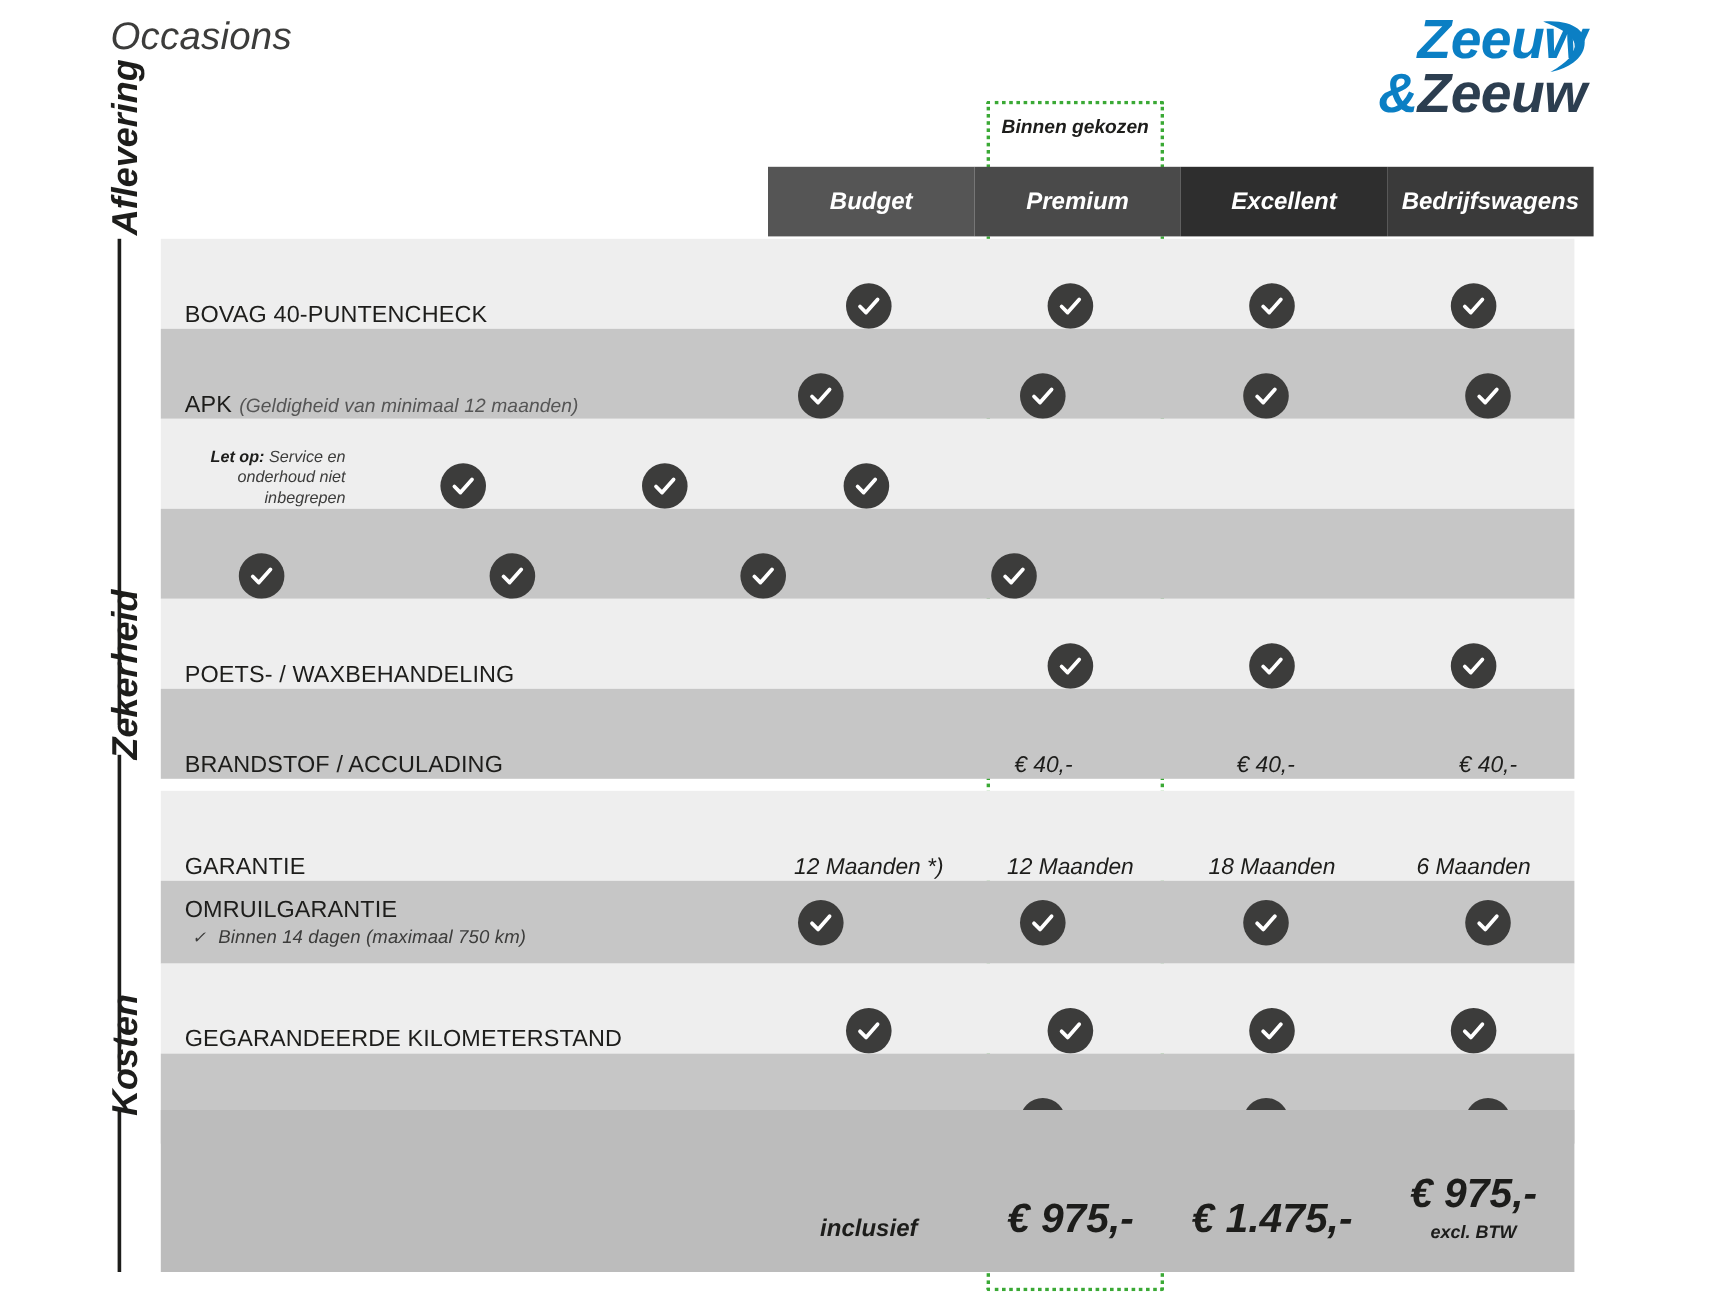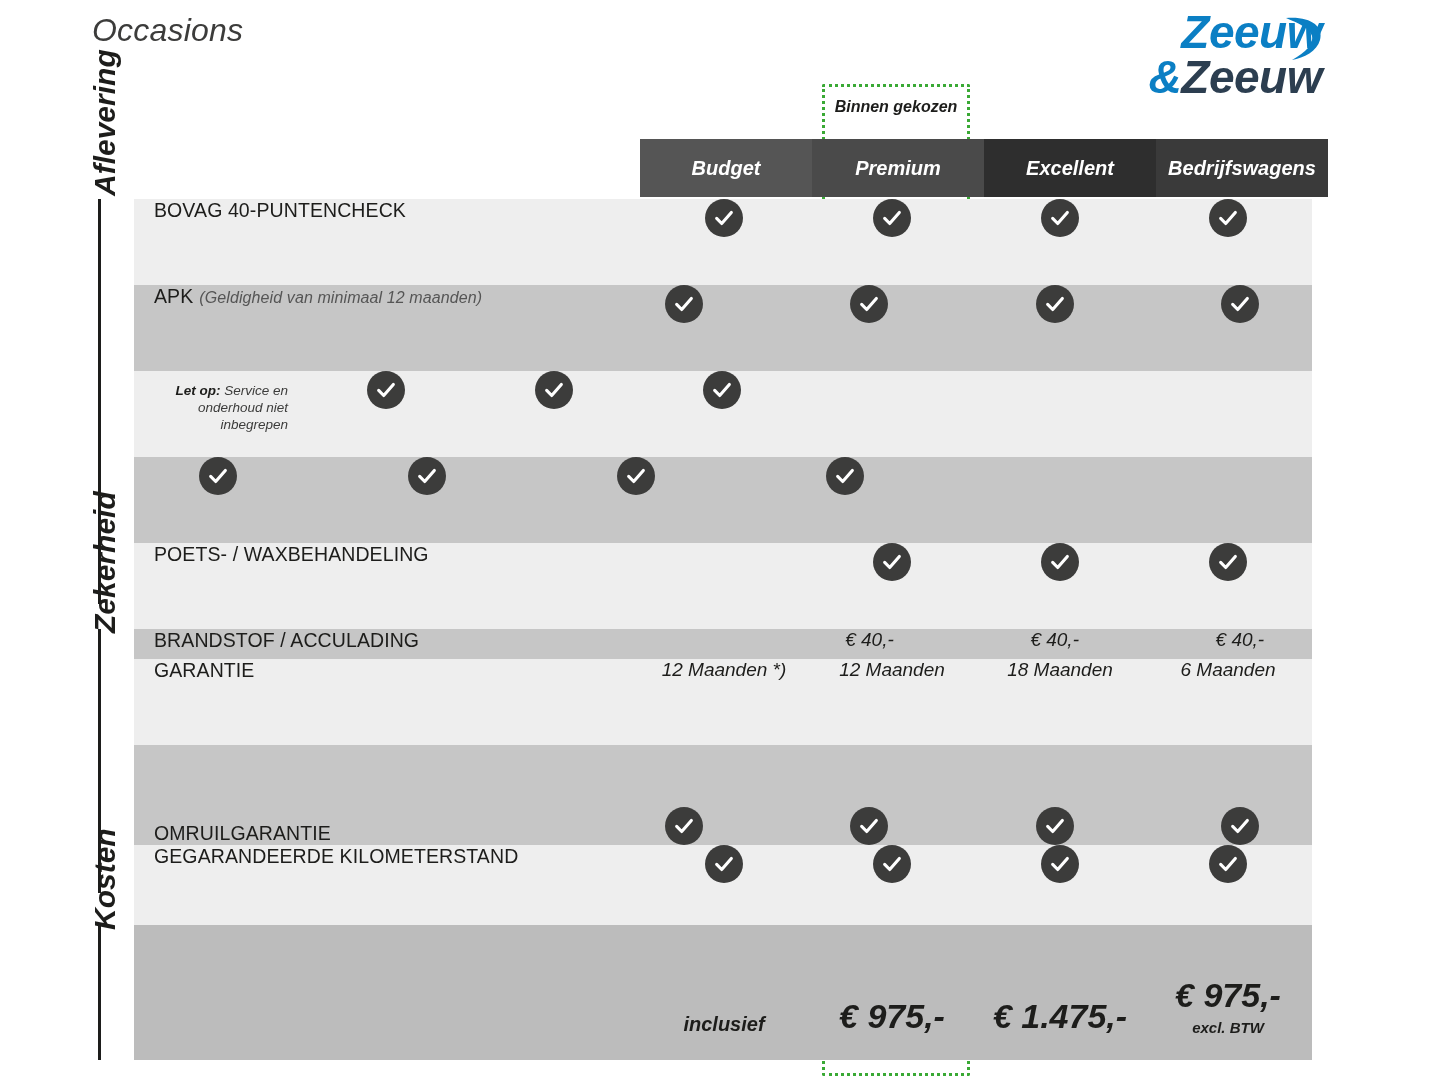--- a/index.html
+++ b/index.html
@@ -72,21 +72,21 @@
     position: absolute;
     font-size: 30px; font-style: italic; font-weight: bold; color: #1d1d1b;
     transform: rotate(-90deg); transform-origin: left top;
     white-space: nowrap;
   }
 
   
   .rows { position: absolute; left: 134px; top: 199px; width: 1178px; }
   .rows2 { position: absolute; left: 134px; top: 659px; width: 1178px; }
   .row {
-    position: relative; height: 86px; display: flex; align-items: flex-start;
+    position: relative; height: 75px; display: flex; align-items: flex-end;
   }
   .row.light { background: #eeeeee; }
   .row.dark  { background: #c6c6c6; gap: 41px; }
   .row-label {
     width: 506px; padding-left: 20px;
     font-size: 19.5px; color: #1d1d1b; letter-spacing: 0.1px;
   }
   .row-label .note {
     font-size: 16px; font-style: italic; color: #555555; margin-left: 6px;
   }
@@ -107,21 +107,21 @@
   .cell.small-note b { font-style: italic; color: #1d1d1b; }
 
   .check {
     width: 38px; height: 38px; border-radius: 50%;
     background: #3c3c3b; display: inline-flex;
     align-items: center; justify-content: center;
   }
   .check svg { width: 22px; height: 22px; }
 
   
-  .row.tall { height: 100px; align-items: flex-end; }
+  .row.tall { height: 69px; align-items: center; }
 
   
   .kosten { position: absolute; left: 134px; top: 925px; width: 1178px; height: 135px; background: #bcbcbc; }
   .kosten-inner { display: flex; height: 100%; align-items: flex-end; }
   .kosten-spacer { width: 506px; }
   .kosten-cell {
     width: 168px; text-align: center; padding-bottom: 24px;
     font-size: 20px; font-weight: bold; font-style: italic; color: #1d1d1b;
   }
   .kosten-cell.big { font-size: 34px; }
@@ -355,20 +355,21 @@
       </div>
       <div class="cell">12 Maanden *)</div>
       <div class="cell">12 Maanden</div>
       <div class="cell">18 Maanden</div>
       <div class="cell">6 Maanden</div>
     </div>
 
     <div class="row dark tall">
       <div class="row-label">
         <span>OMRUILGARANTIE</span>
+        <span class="sub"><span class="tick">✓</span><span>Binnen 14 dagen (maximaal 750 km)</span></span>
       </div>
       <div class="cell">
           <span class="check">
             <svg viewBox="0 0 24 24">
               <path d="M4 12.5 L9.5 18 L20 6" stroke="#fff" stroke-width="3.4" fill="none" stroke-linecap="round" stroke-linejoin="round"></path>
             </svg>
           </span>
         </div>
       <div class="cell">
           <span class="check">

